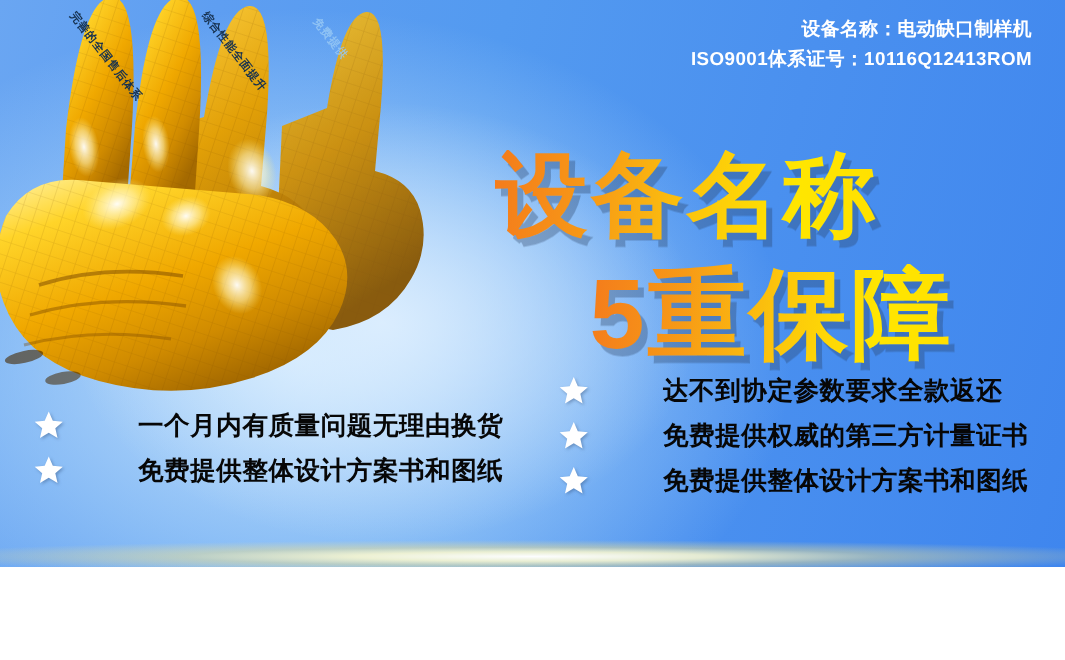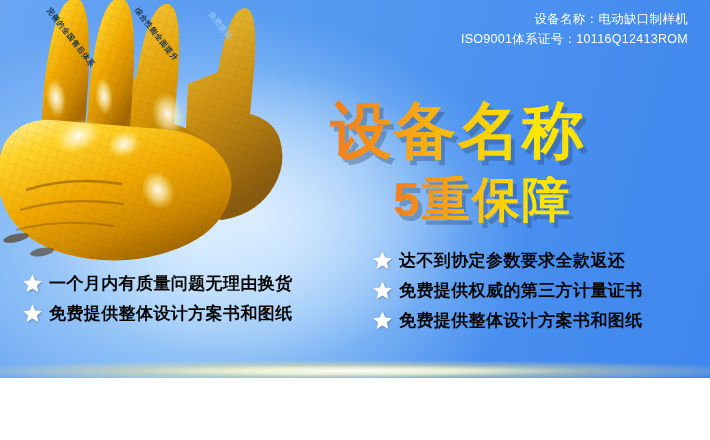--- a/index.html
+++ b/index.html
@@ -54,21 +54,21 @@
     transform-origin:left top;
   }
   .finger-cap.c1{left:52px;top:6px;transform:rotate(52deg);}
   .finger-cap.c2{left:140px;top:6px;transform:rotate(52deg);}
   .finger-cap.c3{left:214px;top:10px;transform:rotate(52deg);color:rgba(150,200,245,.85);}
 
   
   .spec{
     position:absolute;right:22px;
     color:#ffffff;
-    font-weight:400;
+    font-weight:700;
     font-size:12.5px;
     letter-spacing:.3px;
     text-align:right;
     white-space:nowrap;
   }
   .spec.l1{top:11px;}
   .spec.l2{top:31px;text-align:center;}
 
   
   .headline{
@@ -78,31 +78,32 @@
     line-height:1;
     letter-spacing:2px;
     background:linear-gradient(95deg,#f47b1c 0%,#f79a16 26%,#fcc60c 52%,#ffe600 78%,#ffe000 100%);
     -webkit-background-clip:text;
     background-clip:text;
     color:transparent;
     -webkit-text-fill-color:transparent;
     filter:drop-shadow(4px 5px 0 rgba(40,60,95,.33));
   }
   .headline.h1{left:330px;top:100px;font-size:62px;}
-  .headline.h2{left:393px;top:176px;font-size:48px;}
+  .headline.h2{left:393px;top:176px;font-size:66px;}
 
   
   .bullets{position:absolute;}
   .bullets.left{left:22px;top:272px;}
   .bullets.right{left:372px;top:249px;}
   .bullet{
     display:flex;
     align-items:center;
     margin-bottom:7px;
     white-space:nowrap;
+    gap:43px;
   }
   .star{
     flex:0 0 auto;
     width:21px;height:21px;
     margin-right:6px;
     color:#ffffff;
     line-height:1;
   }
   .star svg{display:block;filter:drop-shadow(1px 1px 1px rgba(30,55,95,.35));}
   .bullet-text{

